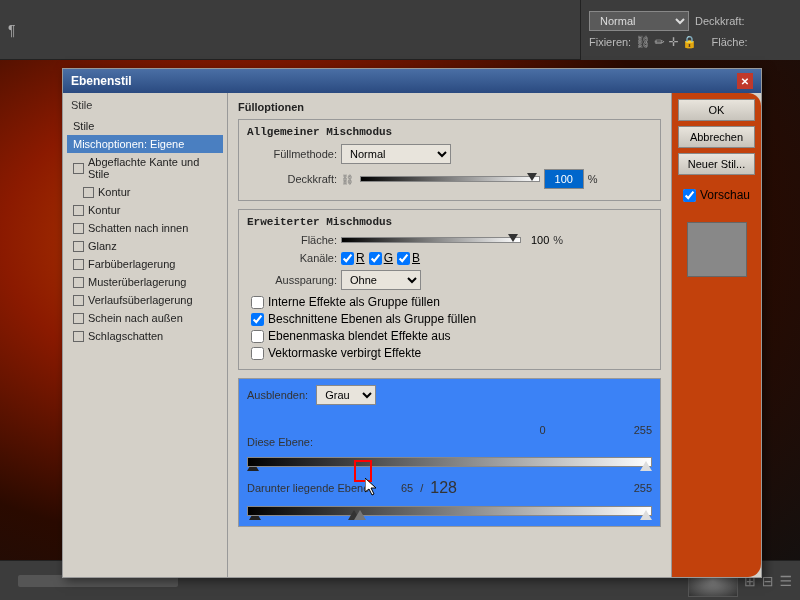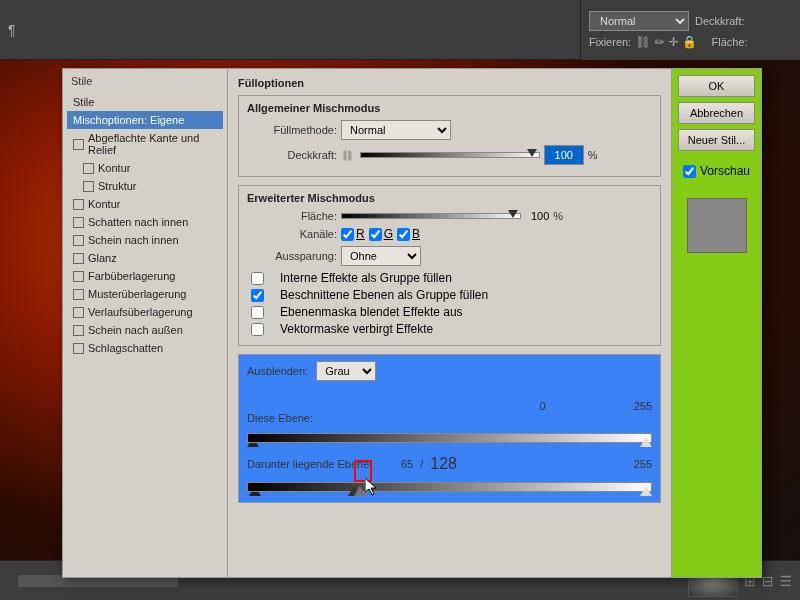--- a/index.html
+++ b/index.html
@@ -167,20 +167,21 @@
       display: flex;
       align-items: center;
       justify-content: center;
       font-weight: bold;
     }
 
     .dialog-body {
       display: flex;
       flex: 1;
       overflow: hidden;
+      border-radius: 13px;
     }
 
     
     .styles-panel {
       width: 165px;
       background: #d4d0c8;
       border-right: 1px solid #999;
       padding: 4px;
       flex-shrink: 0;
     }
@@ -242,20 +243,21 @@
       margin-bottom: 8px;
       padding: 6px 8px;
       background: #d4d0c8;
     }
 
     .section-group-title {
       font-size: 11px;
       font-weight: bold;
       margin-bottom: 6px;
       color: #222;
+      font-family: Liberation Mono, monospace;
     }
 
     .form-row {
       display: flex;
       align-items: center;
       margin-bottom: 5px;
       gap: 4px;
     }
 
     .form-label {
@@ -319,21 +321,21 @@
       gap: 2px;
     }
 
     .channel-underline {
       text-decoration: underline;
     }
 
     .checkbox-row {
       display: flex;
       align-items: center;
-      gap: 16px;
+      gap: 4px;
       margin-bottom: 3px;
       padding-left: 4px;
     }
 
     
     .ausblenden-section {
       border: 1px solid #999;
       padding: 6px 8px;
       background: #3b82f6;
     }
@@ -345,21 +347,21 @@
       margin-bottom: 6px;
     }
 
     
     .right-panel {
       width: 90px;
       padding: 6px 6px;
       display: flex;
       flex-direction: column;
       gap: 5px;
-      background: #84cc16;
+      background: #c2410c;
       border-left: 1px solid #999;
       flex-shrink: 0;
     }
 
     .dialog-btn {
       background: linear-gradient(to bottom, #e8e4dc, #c8c4bc);
       border: 1px solid #888;
       padding: 4px 8px;
       font-size: 11px;
       cursor: pointer;
@@ -434,63 +436,59 @@
       <div class="thumbnail-inner"></div>
     </div>
     <span style="color:#888;font-size:14px;">⊞</span>
     <span style="color:#888;font-size:14px;">⊟</span>
     <span style="color:#888;font-size:14px;">☰</span>
   </div>
 </div>
 
 <div class="dialog">
 
+  <div class="dialog-titlebar">
+    <span class="dialog-title">Ebenenstil</span>
+    <button class="close-btn">✕</button>
+  </div>
 
   <div class="dialog-body">
 
     <div class="styles-panel">
       <div class="styles-label">Stile</div>
 
       <div class="style-item">
         <span>Stile</span>
       </div>
 
       <div class="style-item active">
         <span>Mischoptionen: Eigene</span>
       </div>
 
       <div class="style-item">
         <div class="checkbox"></div>
-        <span>Abgeflachte Kante und Relief</span>
+        <span>Abgeflachte Kante und Stile</span>
       </div>
 
       <div class="style-item sub-item">
         <div class="checkbox"></div>
         <span>Kontur</span>
       </div>
 
-      <div class="style-item sub-item">
-        <div class="checkbox"></div>
-        <span>Struktur</span>
-      </div>
 
       <div class="style-item">
         <div class="checkbox"></div>
         <span>Kontur</span>
       </div>
 
       <div class="style-item">
         <div class="checkbox"></div>
         <span>Schatten nach innen</span>
       </div>
 
-      <div class="style-item">
-        <div class="checkbox"></div>
-        <span>Schein nach innen</span>
-      </div>
 
       <div class="style-item">
         <div class="checkbox"></div>
         <span>Glanz</span>
       </div>
 
       <div class="style-item">
         <div class="checkbox"></div>
         <span>Farbüberlagerung</span>
       </div>

